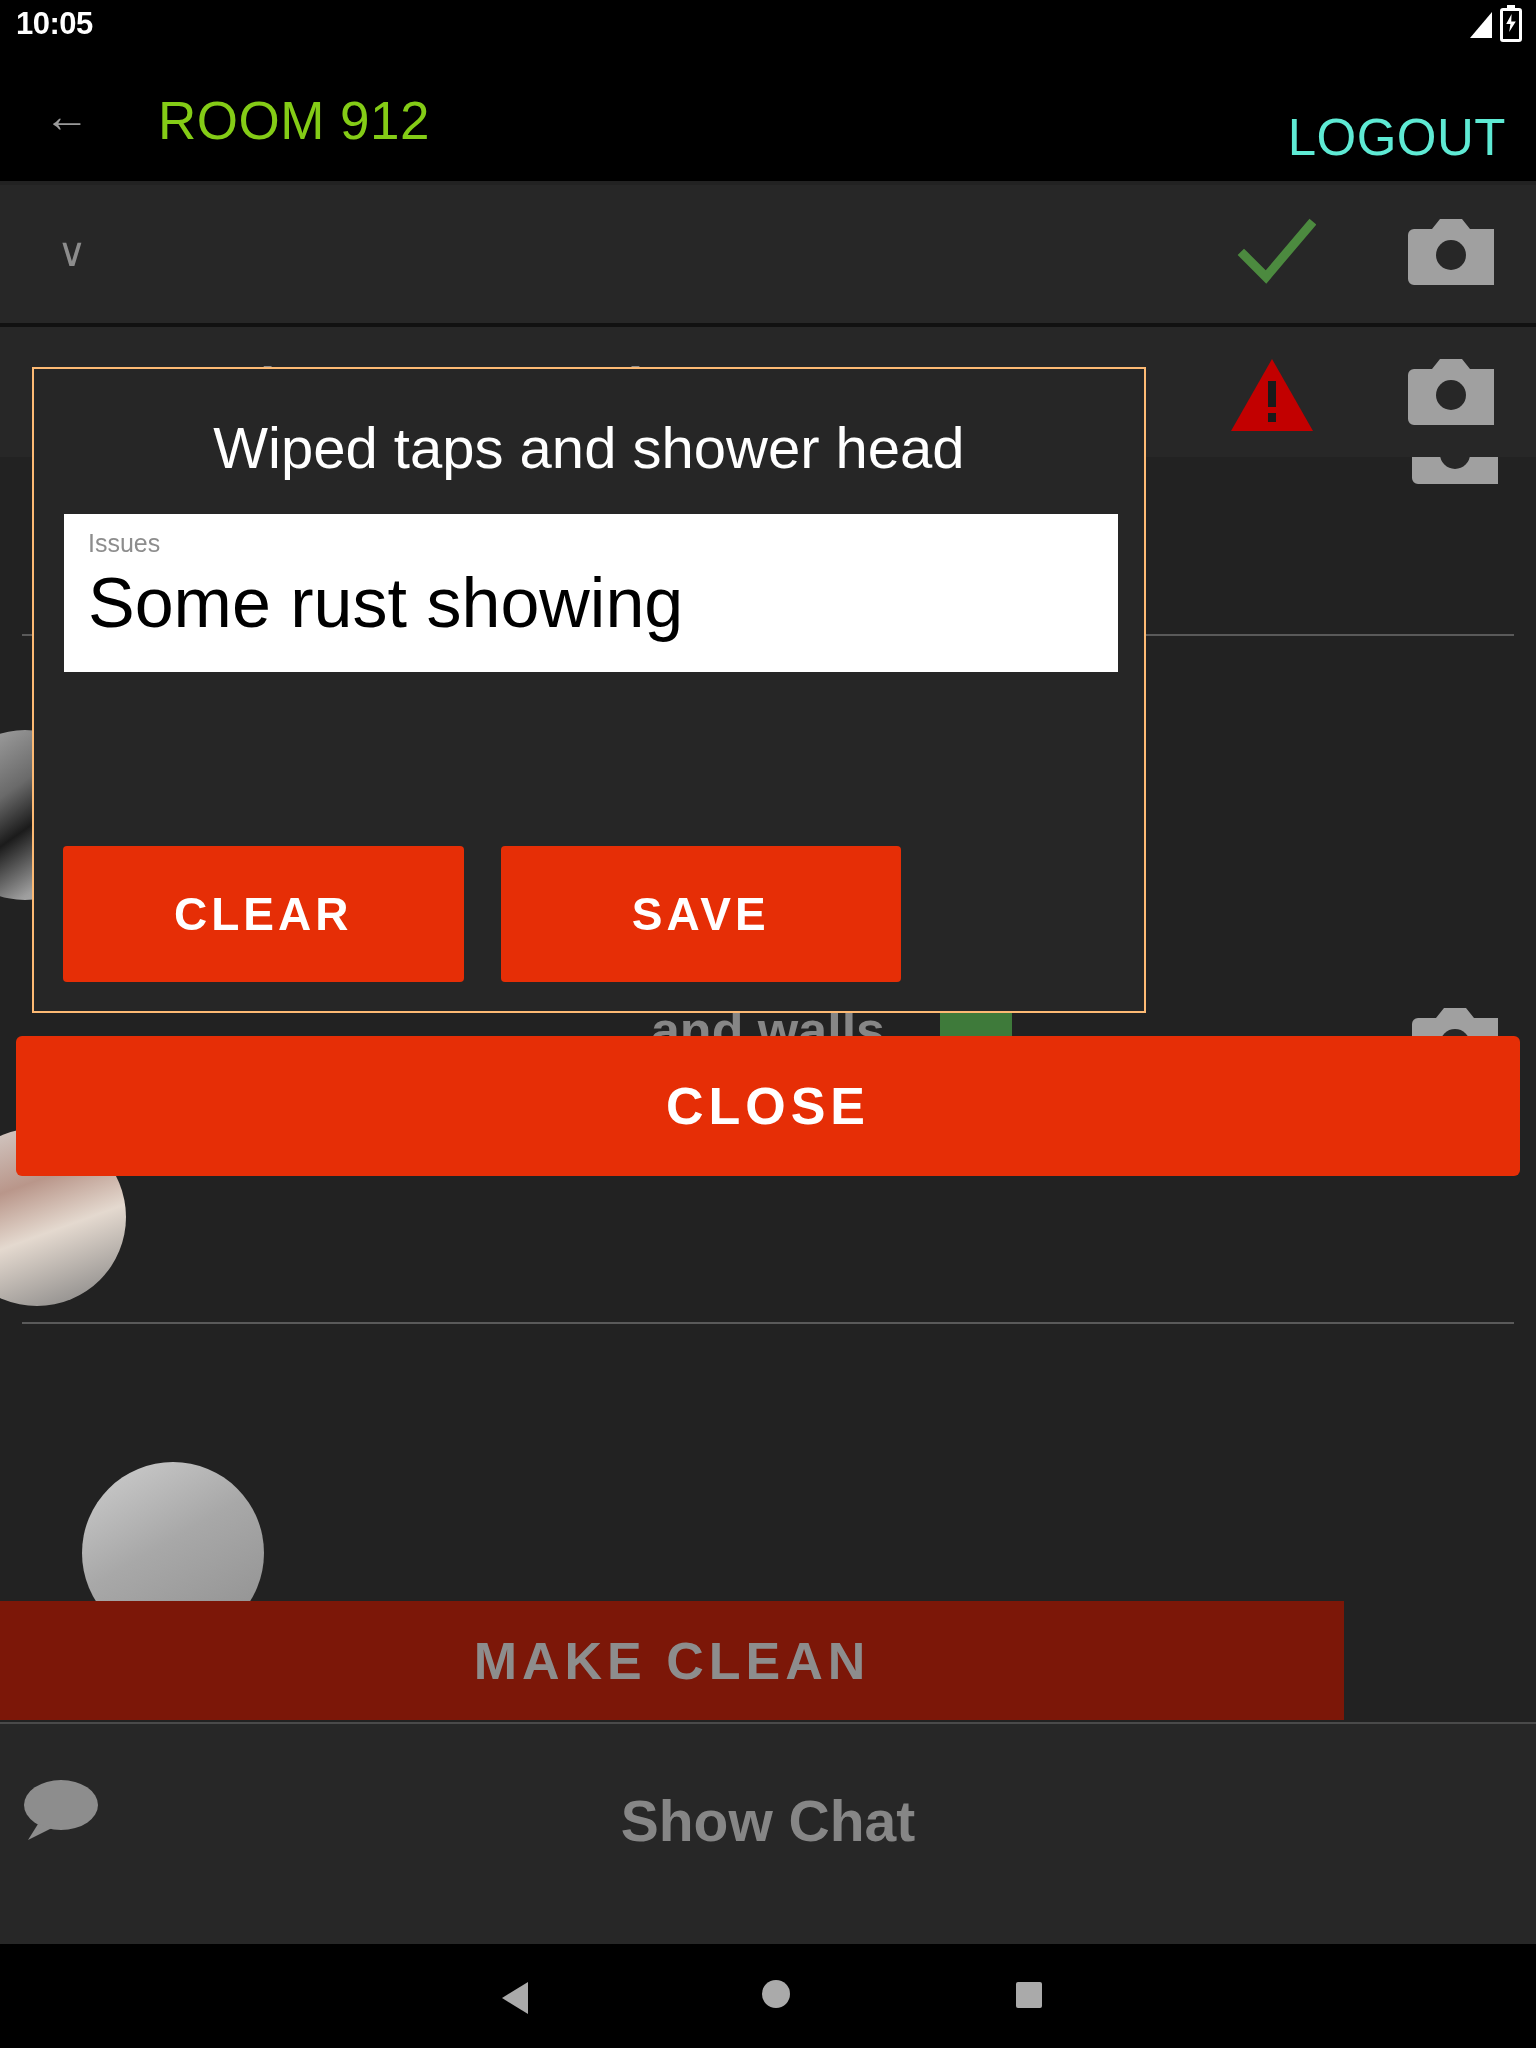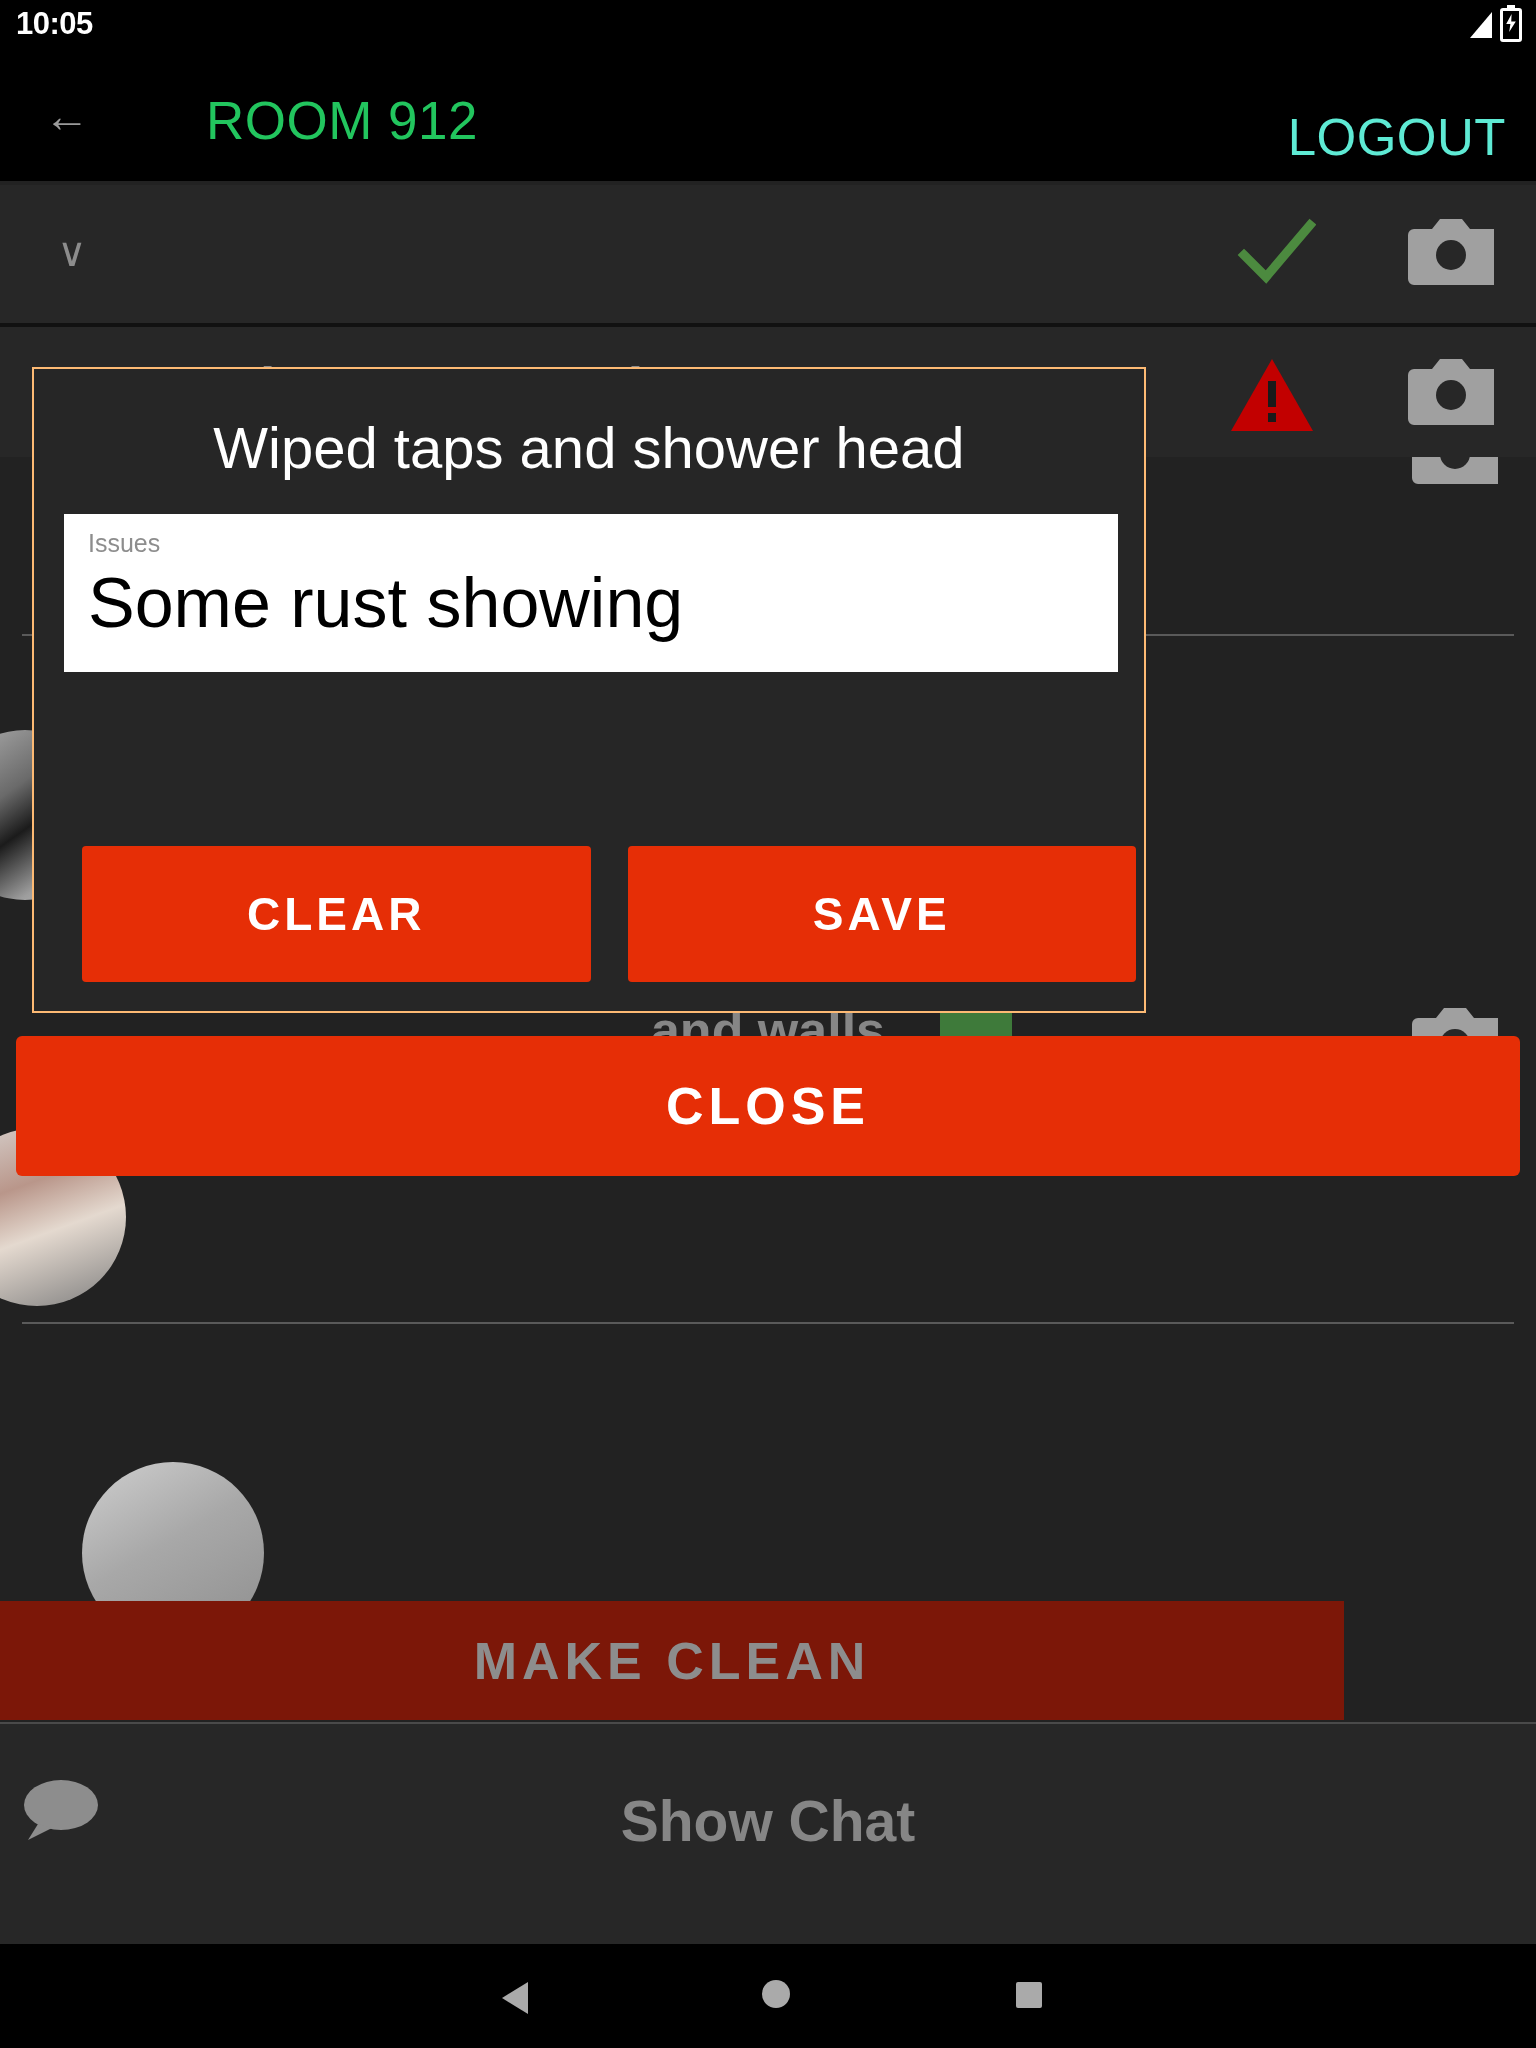--- a/index.html
+++ b/index.html
@@ -85,24 +85,23 @@
     width: 46px; height: 42px;
     color: #9a9a9a;
     font-size: 46px;
     line-height: 40px;
     text-align: center;
   }
   .appbar-title {
     position: absolute;
     left: 158px; top: 42px;
     font-size: 53px;
-    color: #22c55e;
+    color: #84cc16;
     letter-spacing: 0.5px;
     line-height: 62px;
-    margin-left: 48px;
   }
   .appbar-action {
     position: absolute;
     right: 30px; top: 59px;
     font-size: 51px;
     color: #5eead4;
     letter-spacing: 0.5px;
     line-height: 62px;
   }
 
@@ -234,22 +233,22 @@
     color: #8d8d8d;
     line-height: 30px;
   }
   .field-value {
     font-size: 70px;
     color: #000000;
     line-height: 90px;
   }
   .dialog-buttons {
     position: absolute;
-    left: 48px; top: 477px;
-    width: 1054px;
+    left: 29px; top: 477px;
+    width: 838px;
     height: 136px;
     display: flex;
     justify-content: space-between;
     gap: 37px;
   }
   .dlg-btn {
     width: 519px;
     height: 136px;
     background: #e62e06;
     border: none;

